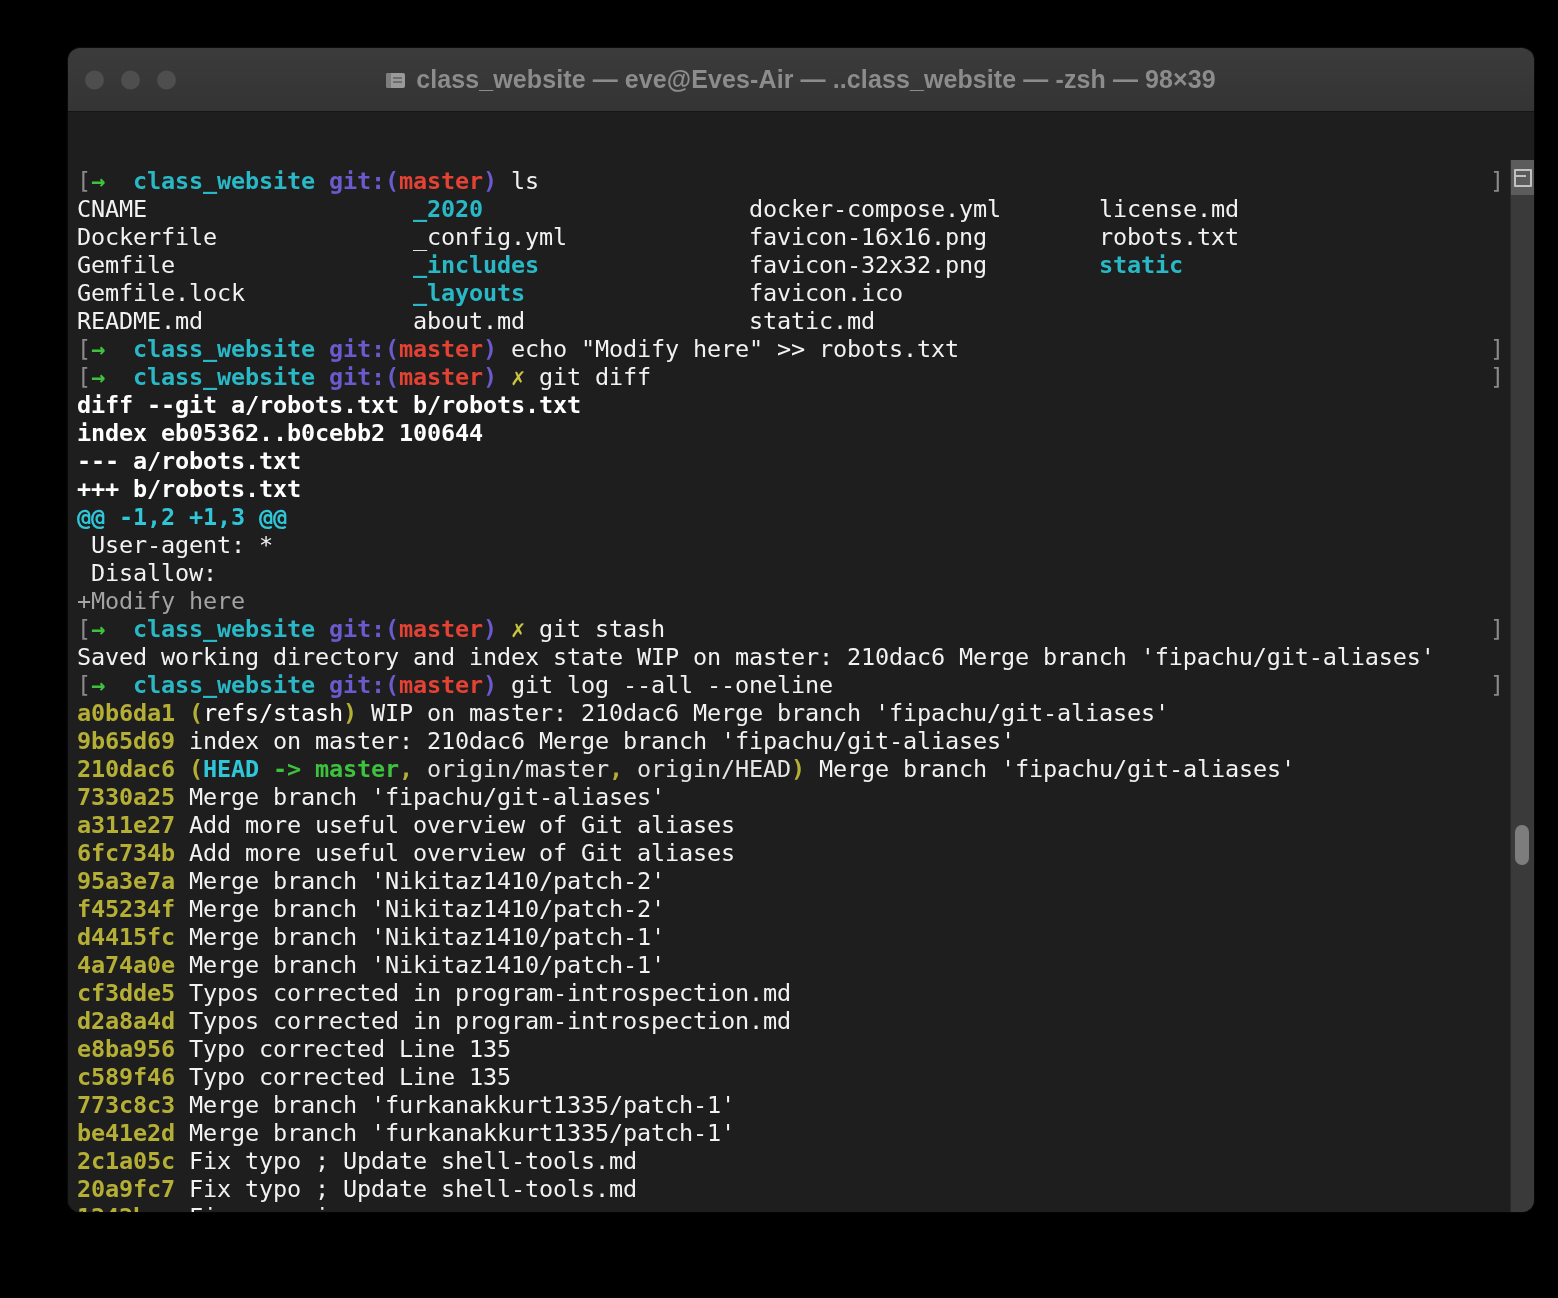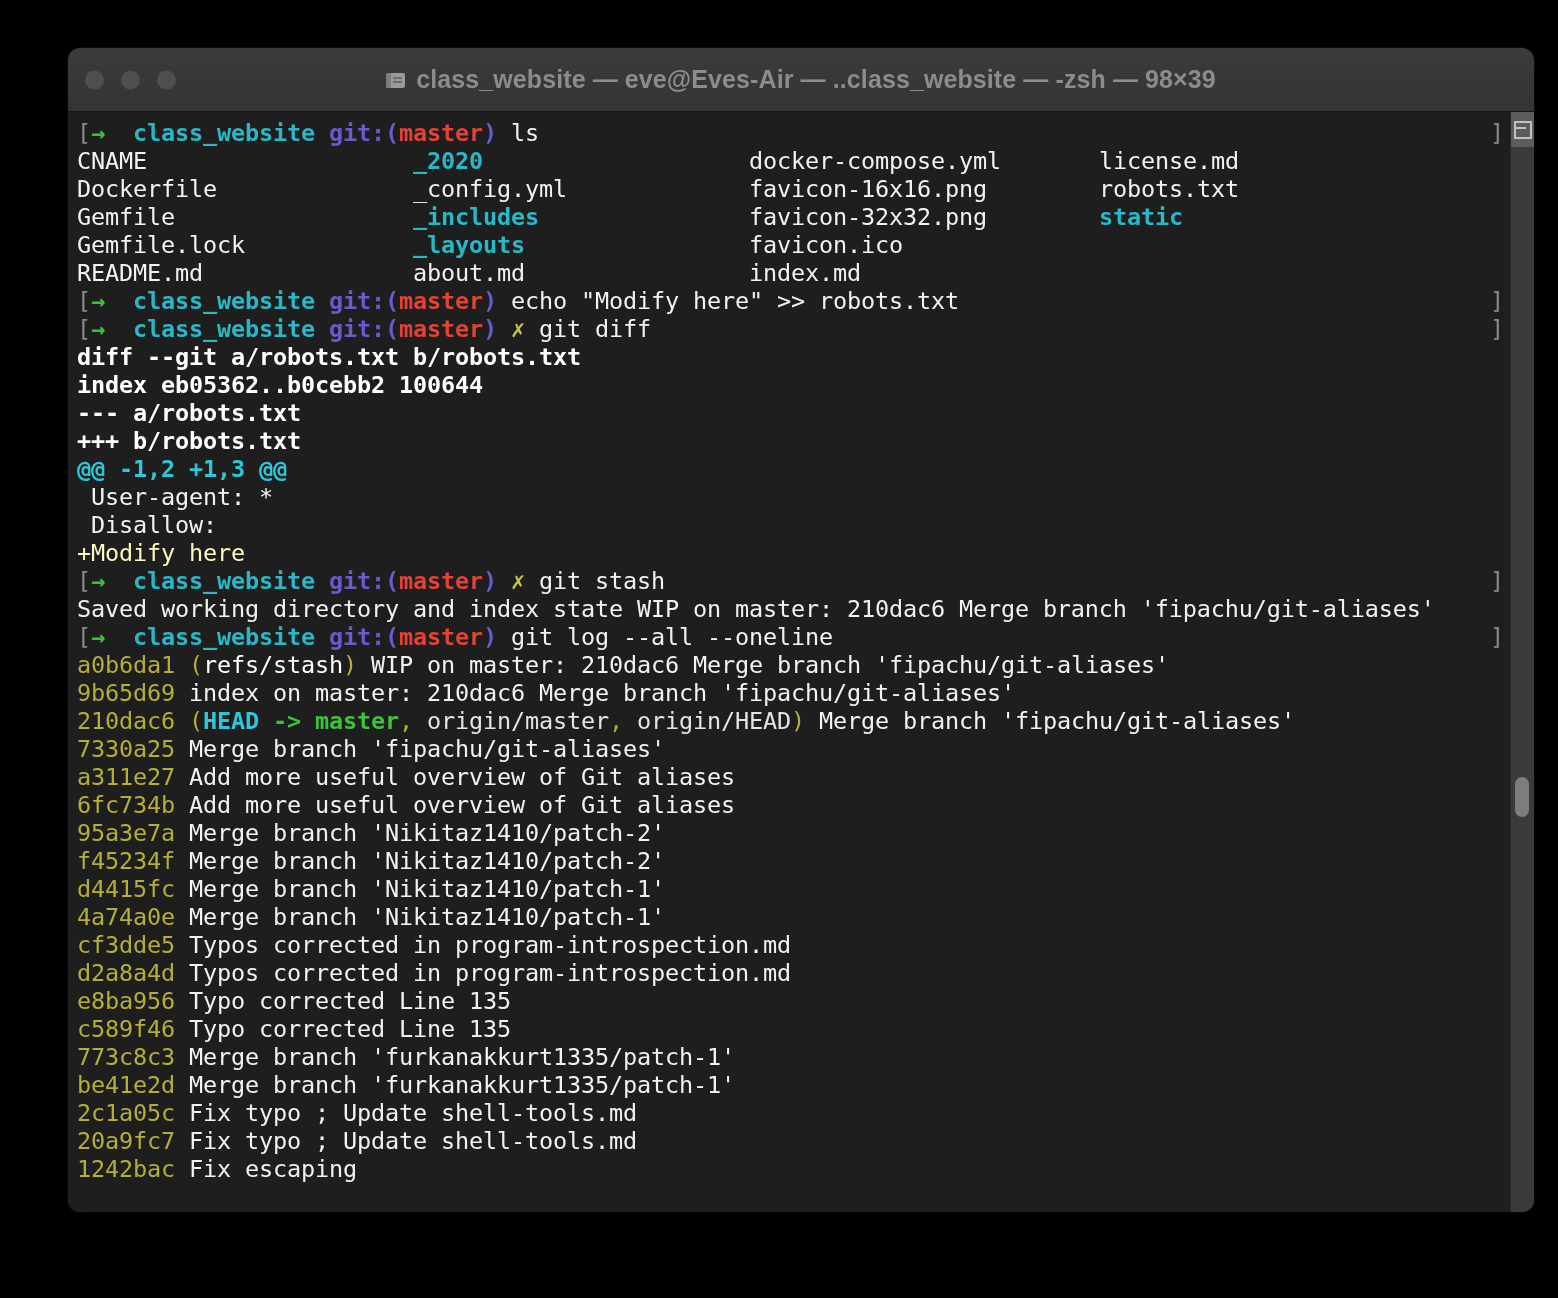--- a/index.html
+++ b/index.html
@@ -104,20 +104,21 @@
     white-space: nowrap;
   }
 
   
   #terminal-body {
     flex: 1 1 auto;
     position: relative;
     background: #1e1e1e;
     display: flex;
     overflow: hidden;
+    margin-top: 48px;
   }
   #screen {
     flex: 1 1 auto;
     position: relative;
     padding: 7px 0 0 9px;
     overflow: hidden;
   }
   #scroll-gutter {
     width: 23px;
     min-width: 23px;
@@ -181,25 +182,25 @@
 
   
   .c-white    { color: #f2f2f2; }
   .c-bold     { font-weight: bold; color: #ffffff; }
   .c-cyan-b   { color: #29b8c6; font-weight: bold; }
   .c-green-b  { color: #3ec23e; font-weight: bold; }
   .c-blue     { color: #6a5acd; font-weight: bold; }
   .c-red      { color: #e34234; font-weight: bold; }
   .c-red-p    { color: #e5e5e5; }
   .c-yellow   { color: #c9c541; font-weight: bold; }
-  .c-olive    { color: #b5b035; }
+  .c-olive    { color: #b5b035; font-weight: bold; }
   .c-magenta  { color: #ffffff; }
   .c-gray     { color: #8a8a8a; }
   .c-brightcyan { color: #2fc7d8; font-weight: bold; }
-  .c-diffgreen { color: #fef9c3; }
+  .c-diffgreen { color: #a3a3a3; }
 </style>
 </head>
 <body>
 
 <div id="terminal-window">
 
   <div id="title-bar">
     <div id="traffic-lights">
       <div class="traffic-light"></div>
       <div class="traffic-light"></div>
@@ -216,21 +217,21 @@
     </div>
   </div>
 
   <div id="terminal-body">
     <div id="screen">
         <div class="line"><span class="c-gray">[</span><span class="c-green-b">→</span><span class="c-white">  </span><span class="c-cyan-b">class_website</span><span class="c-white"> </span><span class="c-blue">git:</span><span class="c-blue">(</span><span class="c-red">master</span><span class="c-blue">)</span><span class="c-white"> </span><span class="c-white">ls</span><span class="rp">]</span></div>
         <div class="line"><span class="c-white">CNAME                   </span><span class="c-cyan-b">_2020</span><span class="c-white">                   </span><span class="c-white">docker-compose.yml       </span><span class="c-white">license.md</span></div>
         <div class="line"><span class="c-white">Dockerfile              </span><span class="c-white">_config.yml             </span><span class="c-white">favicon-16x16.png        </span><span class="c-white">robots.txt</span></div>
         <div class="line"><span class="c-white">Gemfile                 </span><span class="c-cyan-b">_includes</span><span class="c-white">               </span><span class="c-white">favicon-32x32.png        </span><span class="c-cyan-b">static</span></div>
         <div class="line"><span class="c-white">Gemfile.lock            </span><span class="c-cyan-b">_layouts</span><span class="c-white">                </span><span class="c-white">favicon.ico              </span></div>
-        <div class="line"><span class="c-white">README.md               </span><span class="c-white">about.md                </span><span class="c-white">index.md                 </span></div>
+        <div class="line"><span class="c-white">README.md               </span><span class="c-white">about.md                </span><span class="c-white">static.md                 </span></div>
         <div class="line"><span class="c-gray">[</span><span class="c-green-b">→</span><span class="c-white">  </span><span class="c-cyan-b">class_website</span><span class="c-white"> </span><span class="c-blue">git:</span><span class="c-blue">(</span><span class="c-red">master</span><span class="c-blue">)</span><span class="c-white"> </span><span class="c-white">echo "Modify here" &gt;&gt; robots.txt</span><span class="rp">]</span></div>
         <div class="line"><span class="c-gray">[</span><span class="c-green-b">→</span><span class="c-white">  </span><span class="c-cyan-b">class_website</span><span class="c-white"> </span><span class="c-blue">git:</span><span class="c-blue">(</span><span class="c-red">master</span><span class="c-blue">)</span><span class="c-white"> </span><span class="c-yellow">✗</span><span class="c-white"> </span><span class="c-white">git diff</span><span class="rp">]</span></div>
         <div class="line"><span class="c-bold">diff --git a/robots.txt b/robots.txt</span></div>
         <div class="line"><span class="c-bold">index eb05362..b0cebb2 100644</span></div>
         <div class="line"><span class="c-bold">--- a/robots.txt</span></div>
         <div class="line"><span class="c-bold">+++ b/robots.txt</span></div>
         <div class="line"><span class="c-brightcyan">@@ -1,2 +1,3 @@</span></div>
         <div class="line"><span class="c-white"> User-agent: *</span></div>
         <div class="line"><span class="c-white"> Disallow:</span></div>
         <div class="line"><span class="c-diffgreen">+Modify here</span></div>

